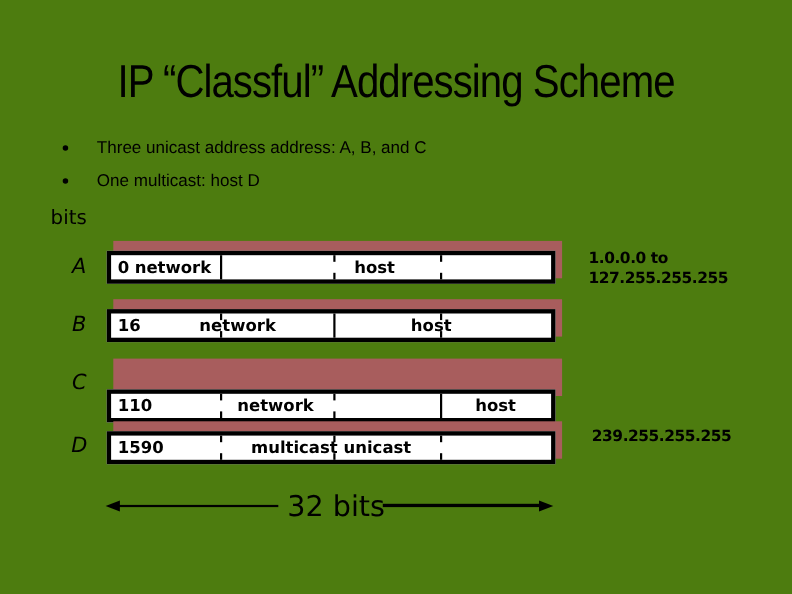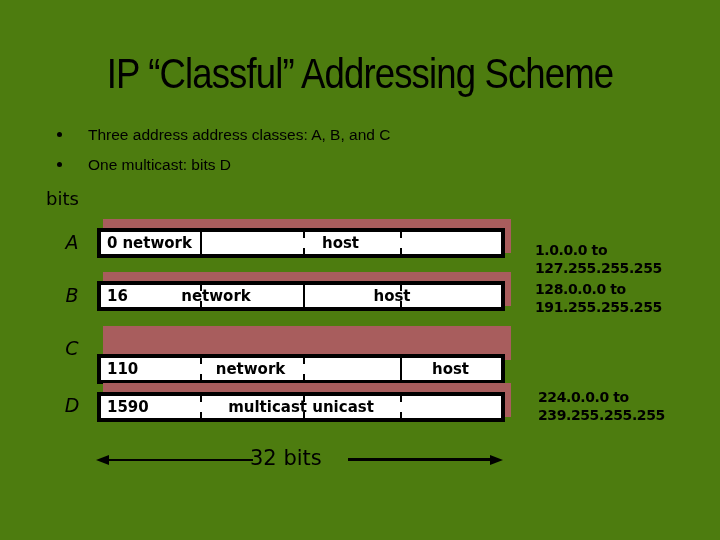--- a/index.html
+++ b/index.html
@@ -31,83 +31,79 @@
   .seg-left{position:absolute;left:6px;top:0;line-height:22px;font-size:15px;font-weight:700;white-space:nowrap;}
   .seg-left .gap{margin-left:5px;}
   .fieldlbl{position:absolute;top:0;line-height:22px;font-size:15px;font-weight:700;text-align:center;}
   .divider{position:absolute;top:0;width:2px;height:22px;background:#000;}
   .tick{position:absolute;width:2px;height:6px;background:#000;}
   .tick.t{top:0;} .tick.b{bottom:0;}
   
   .range{position:absolute;left:535px;font-size:14px;font-weight:700;
     line-height:18px;letter-spacing:-0.4px;white-space:nowrap;}
   
-  .bits-caption{position:absolute;left:250px;top:446px;width:100px;text-align:left;font-size:21px;}
+  .bits-caption{position:absolute;left:250px;top:446px;width:100px;text-align:right;font-size:26px;}
   .arrow-line{position:absolute;background:#000;}
   .ah{position:absolute;width:0;height:0;border-top:5px solid transparent;border-bottom:5px solid transparent;}
   .ah.left{border-right:13px solid #000;}
   .ah.right{border-left:13px solid #000;}
 </style>
 </head>
 <body>
 
 <div id="slide">
 
   <div class="title">IP “Classful” Addressing Scheme</div>
 
   <div class="bullets">
     <div class="bullet">
       <span class="dot"></span>
-      <span>Three address address classes: A, B, and C</span>
+      <span>Three unicast address address: A, B, and C</span>
     </div>
     <div class="bullet">
       <span class="dot"></span>
-      <span>One multicast: bits D</span>
+      <span>One multicast: host D</span>
     </div>
   </div>
 
   <div class="class-label">bits</div>
 
   <div class="row-letter" style="top:231px">A</div>
   <div class="shadow" style="top:219px"></div>
   <div class="abox" style="top:228px">
     <div class="inner">
       <div class="seg-left">
         <span>0</span><span class="gap">network</span>
       </div>
       <div class="divider" style="left:99px"></div>
       <div class="fieldlbl" style="left:99px;right:20px">host</div>
       <div class="tick t" style="left:202px"></div>
       <div class="tick b" style="left:202px"></div>
       <div class="tick t" style="left:299px"></div>
       <div class="tick b" style="left:299px"></div>
     </div>
   </div>
-  <div class="range" style="top:241px">
+  <div class="range" style="top:226px">
     <div>1.0.0.0 to</div>
     <div>127.255.255.255</div>
   </div>
 
   <div class="row-letter" style="top:284px">B</div>
   <div class="shadow" style="top:272px"></div>
   <div class="abox" style="top:281px">
     <div class="inner">
       <div class="seg-left">16</div>
       <div class="fieldlbl" style="left:28px;width:174px">network</div>
       <div class="divider" style="left:202px"></div>
       <div class="fieldlbl" style="left:202px;right:20px">host</div>
       <div class="tick t" style="left:99px"></div>
       <div class="tick b" style="left:99px"></div>
       <div class="tick t" style="left:299px"></div>
       <div class="tick b" style="left:299px"></div>
     </div>
-  </div>
-  <div class="range" style="top:280px">
-    <div>128.0.0.0 to</div>
-    <div>191.255.255.255</div>
   </div>
 
   <div class="row-letter" style="top:337px">C</div>
   <div class="shadow" style="top:326px"></div>
   <div class="abox" style="top:354px">
     <div class="inner">
       <div class="seg-left">110</div>
       <div class="fieldlbl" style="left:0;width:299px">network</div>
       <div class="divider" style="left:299px"></div>
       <div class="fieldlbl" style="left:299px;right:0">host</div>
@@ -126,21 +122,20 @@
       <div class="fieldlbl" style="left:0;right:0">multicast unicast</div>
       <div class="tick t" style="left:99px"></div>
       <div class="tick b" style="left:99px"></div>
       <div class="tick t" style="left:202px"></div>
       <div class="tick b" style="left:202px"></div>
       <div class="tick t" style="left:299px"></div>
       <div class="tick b" style="left:299px"></div>
     </div>
   </div>
   <div class="range" style="top:388px;left:538px">
-    <div>224.0.0.0 to</div>
     <div>239.255.255.255</div>
   </div>
 
   <div class="ah left" style="left:96px;top:455px"></div>
   <div class="arrow-line" style="left:108px;top:459px;width:145px;height:2px"></div>
   <div class="bits-caption">32 bits</div>
   <div class="arrow-line" style="left:348px;top:458px;width:143px;height:3px"></div>
   <div class="ah right" style="left:490px;top:455px"></div>
 
 </div>

